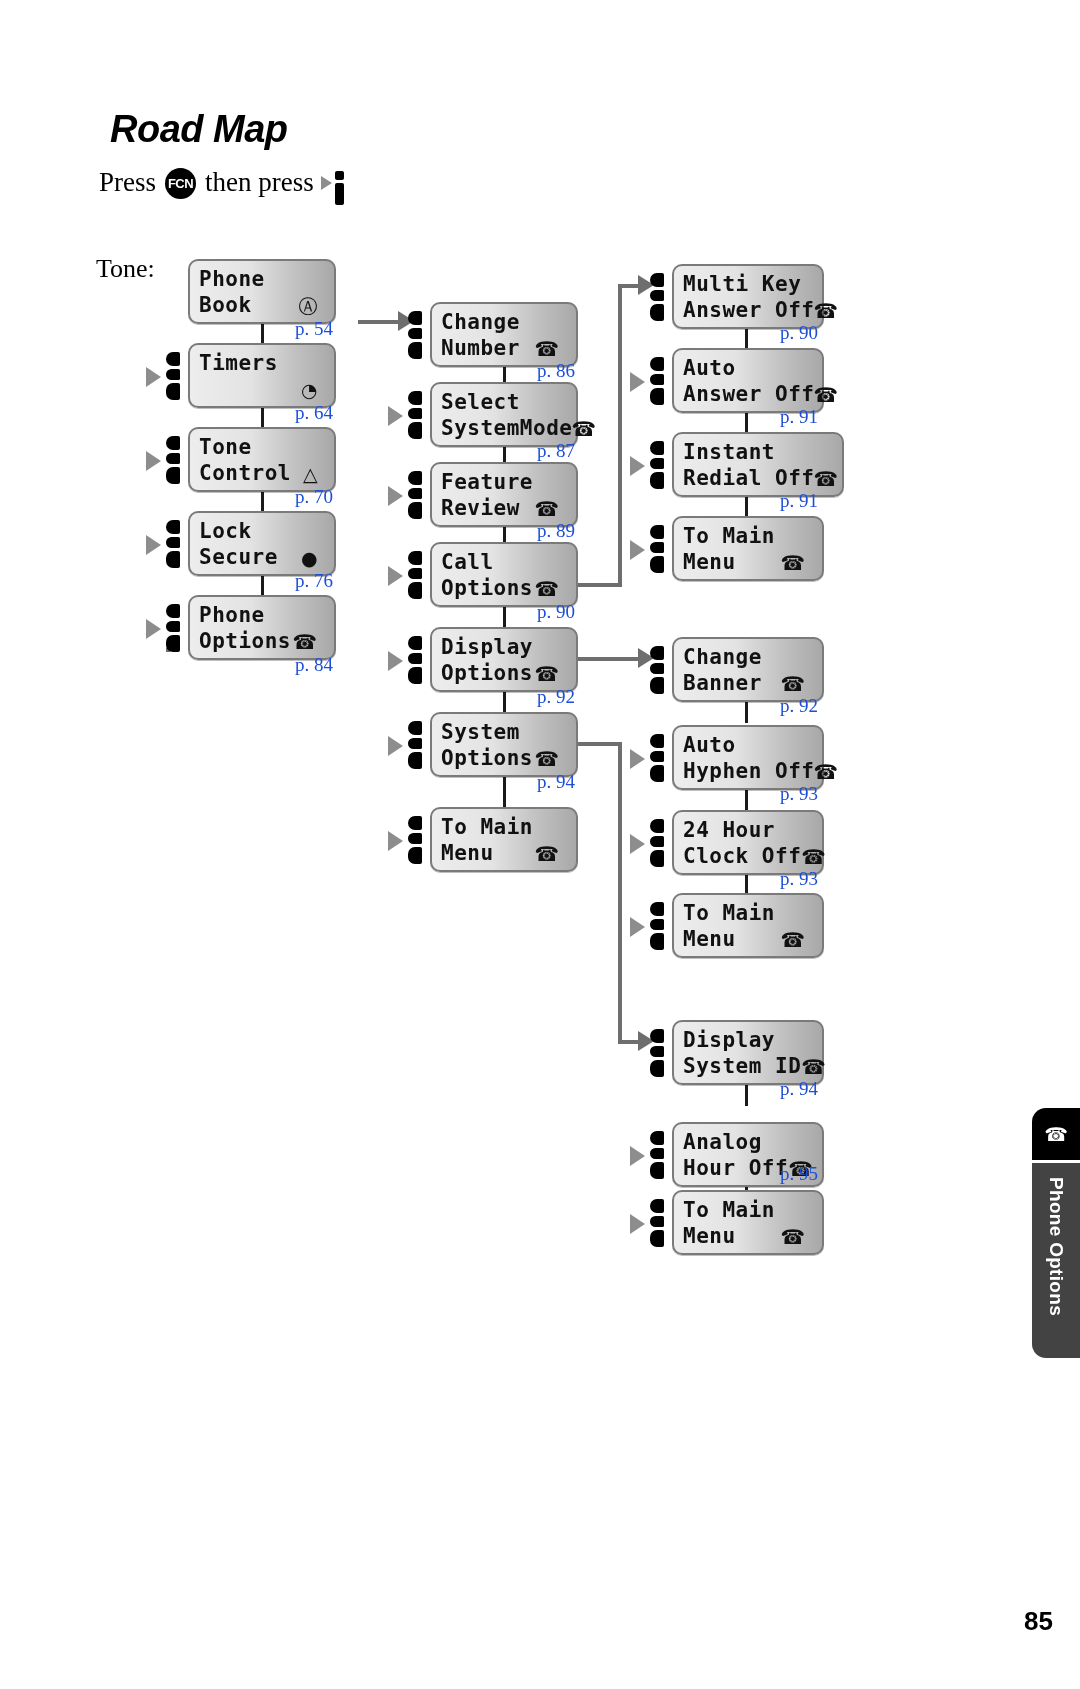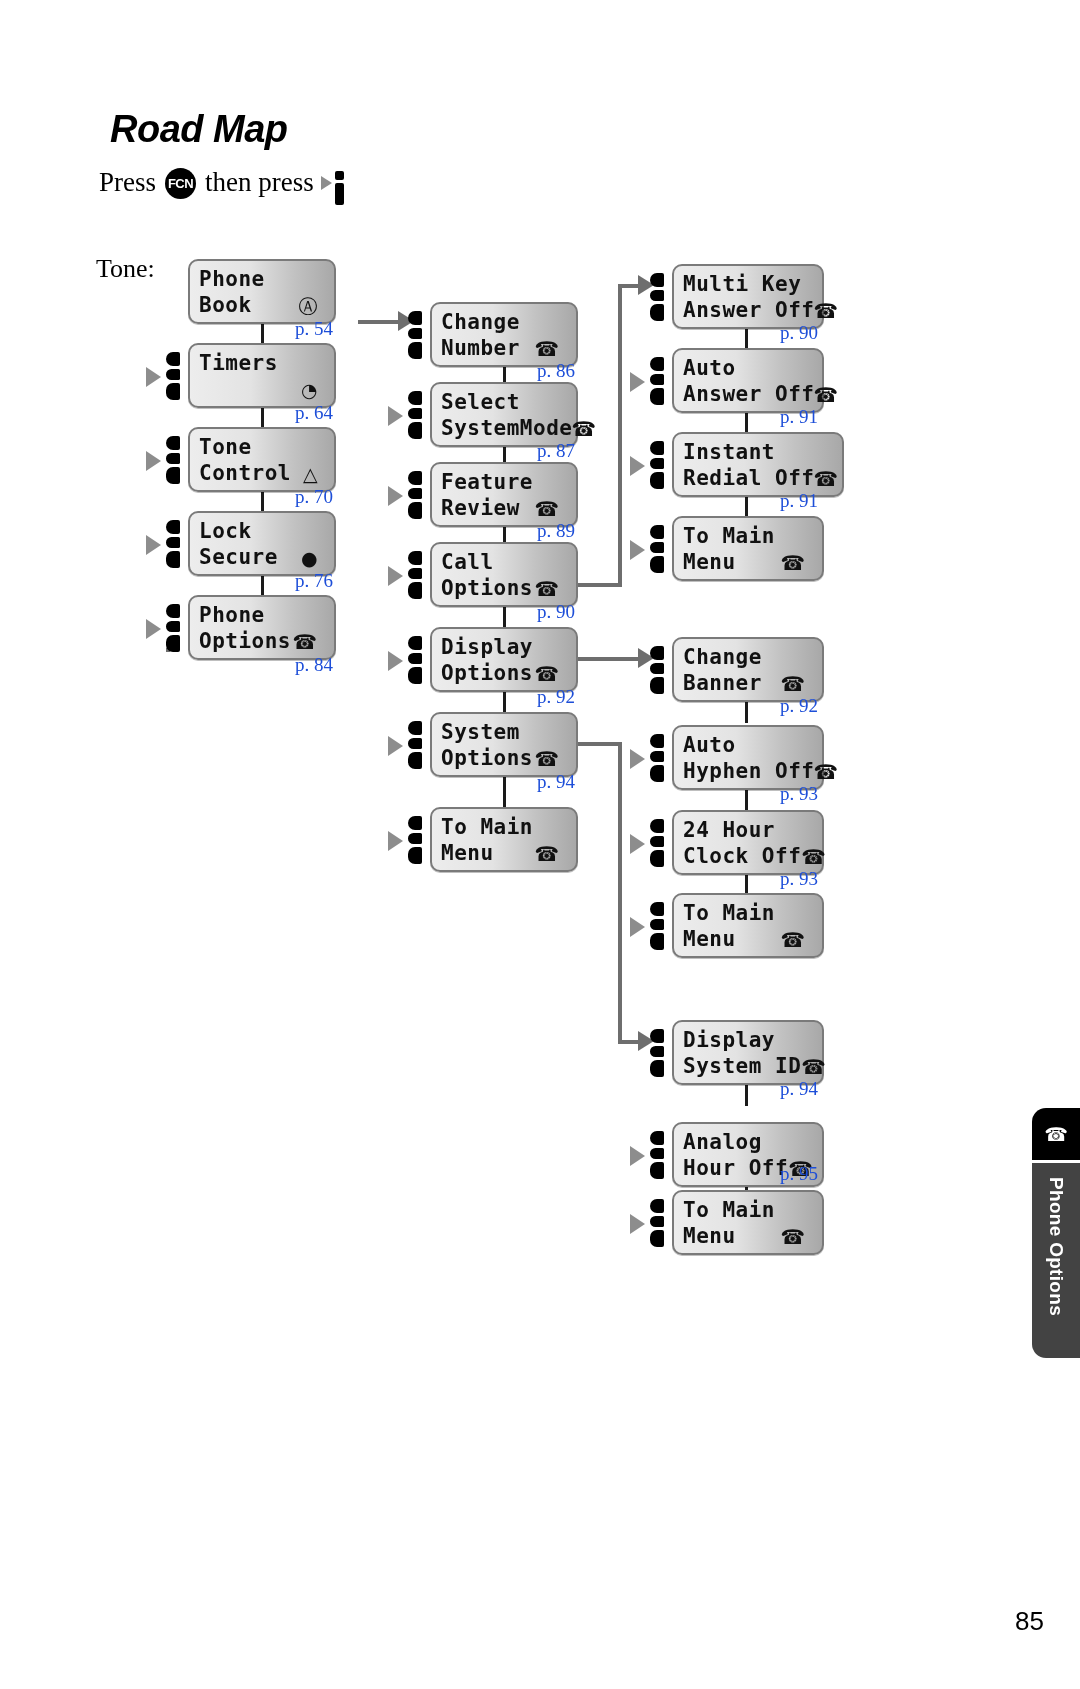--- a/index.html
+++ b/index.html
@@ -239,24 +239,24 @@
     box-sizing: border-box;
   }
   #side-tab .body span {
     writing-mode: vertical-rl;
     white-space: nowrap;
     letter-spacing: 0.3px;
   }
 
   #page-number {
     position: absolute;
-    right: 36px;
+    right: 27px;
     bottom: 52px;
     font-family: "Liberation Sans", sans-serif;
-    font-weight: normal;
+    font-weight: bold;
     font-size: 26px;
     color: #000;
   }
 </style>
 </head>
 <body>
 
 <div id="page-title">Road Map</div>
 
 <div id="instruction">

